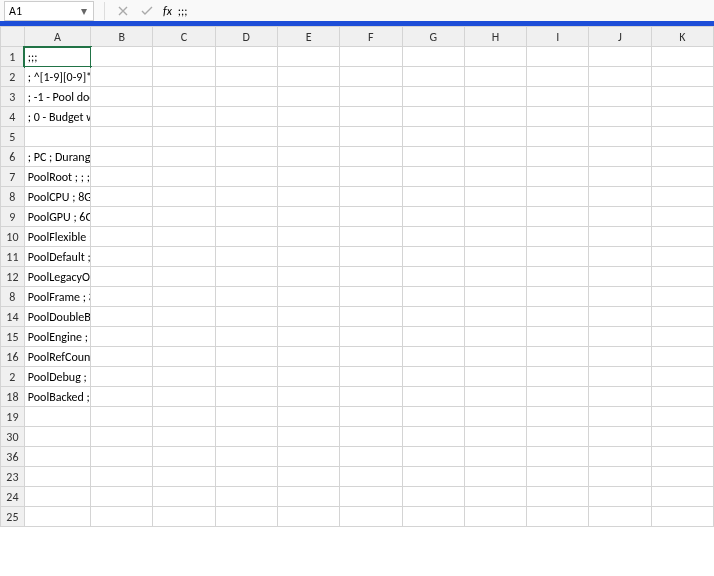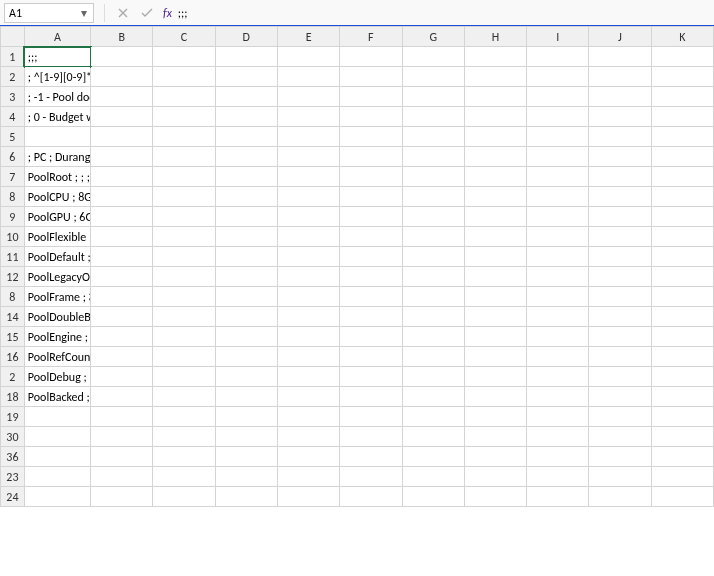--- a/index.html
+++ b/index.html
@@ -10,21 +10,21 @@
       color: #000;
       overflow: hidden;
       width: 714px;
       height: 576px;
     }
     
     .formula-bar {
       display: flex;
       align-items: center;
       height: 26px;
-      border-bottom: 1px solid #1d4ed8;
+      border-bottom: 5px solid #1d4ed8;
       background: #f9f9f9;
       padding: 0 4px;
     }
     .name-box {
       width: 90px;
       height: 20px;
       border: 1px solid #ccc;
       background: #fff;
       display: flex;
       align-items: center;
@@ -40,21 +40,21 @@
     .vdivider {
       width: 1px; height: 18px; background: #ddd; margin: 0 6px;
     }
     .fb-btn {
       width: 22px; height: 20px;
       display: flex; align-items: center; justify-content: center;
       color: #777;
       margin: 0 1px;
       cursor: default;
     }
-    .fx-label { font-style: italic; color: #4c1d95; margin: 0 6px 0 4px; }
+    .fx-label { font-style: italic; color: #000000; margin: 0 6px 0 4px; }
     .formula-input {
       flex: 1;
       height: 20px;
       border: none;
       background: transparent;
       font-family: inherit;
       font-size: 12px;
       outline: none;
     }
     
@@ -508,15 +508,29 @@
           <td class="cell"></td>
           <td class="cell"></td>
           <td class="cell"></td>
           <td class="cell"></td>
           <td class="cell"></td>
           <td class="cell"></td>
           <td class="cell"></td>
           <td class="cell"></td>
           <td class="cell"></td>
         </tr>
+        <tr>
+          <th class="rowhead">25</th>
+          <td class="cell"></td>
+          <td class="cell"></td>
+          <td class="cell"></td>
+          <td class="cell"></td>
+          <td class="cell"></td>
+          <td class="cell"></td>
+          <td class="cell"></td>
+          <td class="cell"></td>
+          <td class="cell"></td>
+          <td class="cell"></td>
+          <td class="cell"></td>
+        </tr>
       </tbody>
   </table>
 </div>
 
 </body></html>

